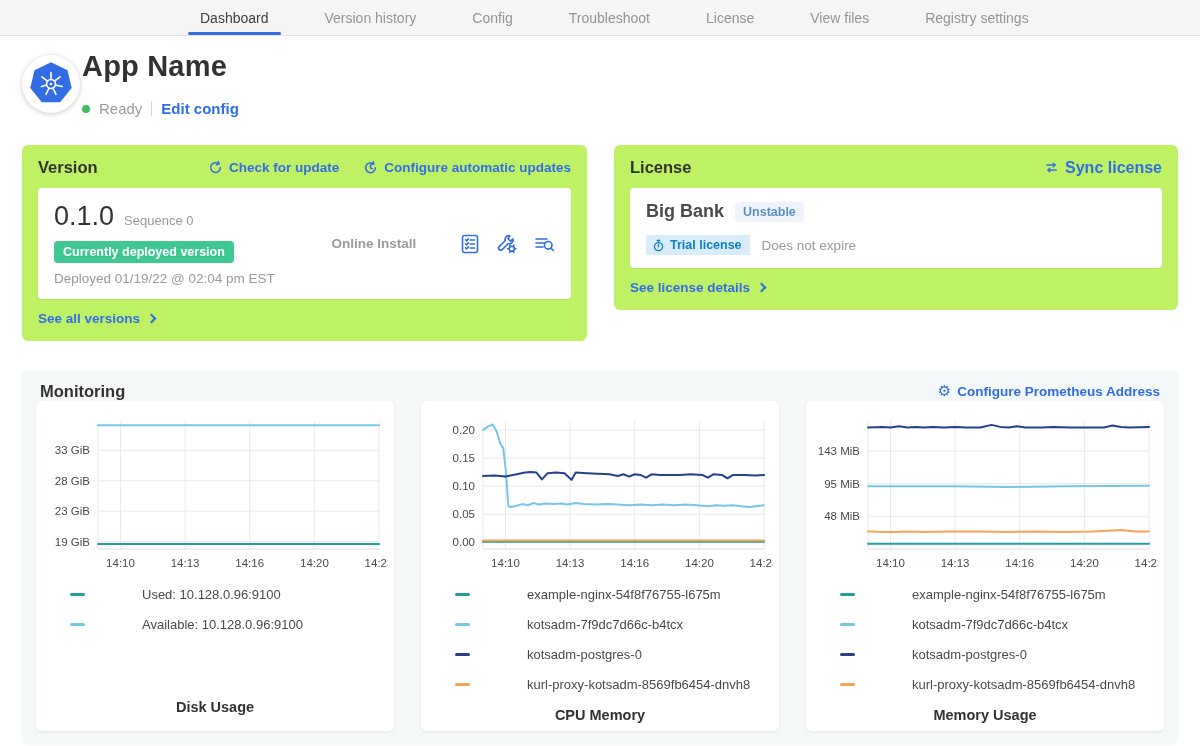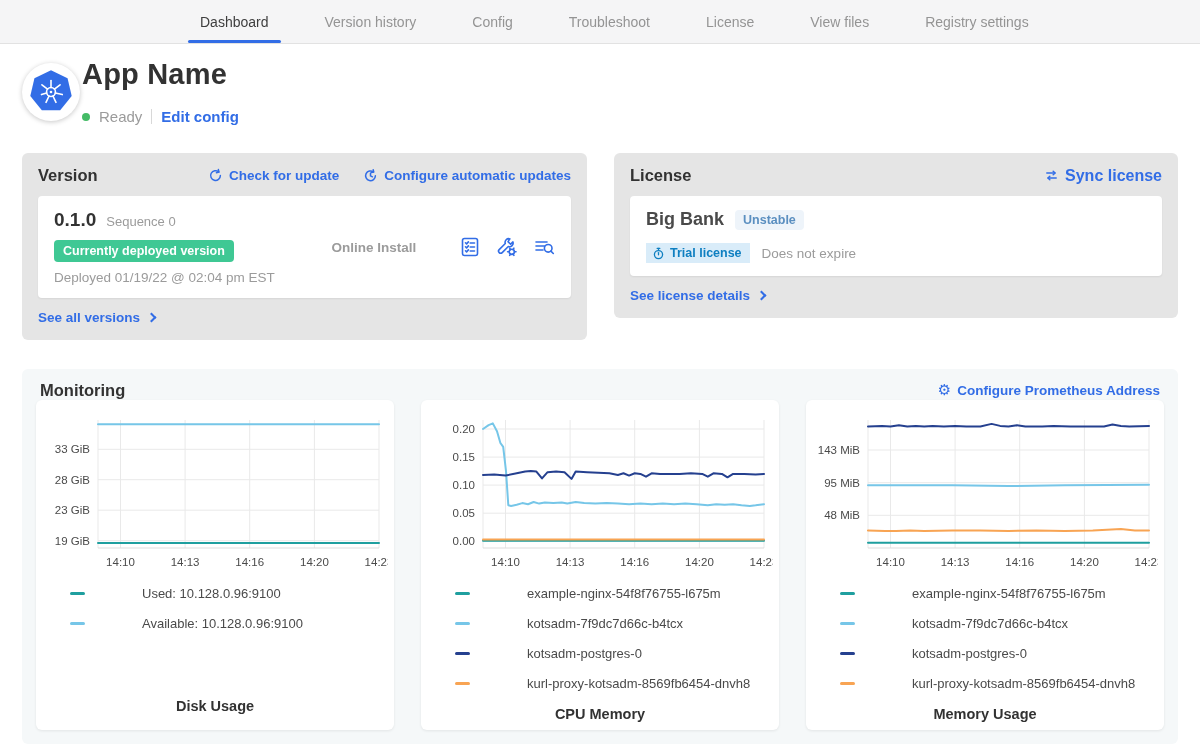--- a/index.html
+++ b/index.html
@@ -1,20 +1,20 @@
 <!DOCTYPE html>
 <html><head>
 <meta charset="utf-8">
 <style>
   * { margin:0; padding:0; box-sizing:border-box; }
   html,body { width:1200px; height:746px; background:#fff; overflow:hidden;
     font-family:"Liberation Sans","DejaVu Sans",sans-serif; color:#323232; }
 
   
-  .topnav { height:44px; background:#f5f5f6; border-bottom:1px solid #e2e2e2;
+  .topnav { height:36px; background:#f5f5f6; border-bottom:1px solid #e2e2e2;
     display:flex; align-items:stretch; padding-left:172px; }
   .tab { font-size:14px; color:#949494; display:flex; align-items:center;
     padding:0 28px; cursor:pointer; position:relative; }
   .tab.active { color:#3e3e3e; }
   .tab.active::after { content:""; position:absolute; left:16px; right:16px;
     bottom:0; height:3px; border-radius:2px; background:#326de6; }
 
   
   .app-header { display:flex; align-items:center; gap:2px; padding:14px 22px 6px; }
   .logo-badge { width:58px; height:58px; border-radius:50%; background:#fff;
@@ -27,37 +27,37 @@
   .status-row { display:flex; align-items:center; gap:9px; margin-top:17px; font-size:15px; }
   .dot { width:8px; height:8px; border-radius:50%; background:#44bb66; }
   .muted { color:#9b9b9b; }
   .vdiv { width:1px; height:15px; background:#d8d8d8; }
   .blue-link { color:#326de6; font-weight:700; cursor:pointer; display:inline-flex;
     align-items:center; gap:6px; }
   .status-row .blue-link { font-size:15px; }
 
   
   .cards { display:flex; gap:27px; padding:22px 22px 0; align-items:flex-start; }
-  .card { background:#e5e5e5; border-radius:6px; padding:13px 16px 14px; }
+  .card { background:#bef264; border-radius:6px; padding:13px 16px 14px; }
   .version-card { width:565px; flex:none; }
   .license-card { flex:1; }
   .card-head { display:flex; justify-content:space-between; align-items:center;
     margin-bottom:11px; }
   .card-title { font-size:16.5px; font-weight:700; }
   .head-links { display:flex; gap:24px; }
   .head-links .blue-link, .see-link { font-size:13.5px; }
   .inner { background:#fff; border-radius:4px; padding:13px 16px;
     box-shadow:0 1px 2px rgba(0,0,0,.07); }
   .icon-svg { stroke:#326de6; fill:none; stroke-width:1.6; stroke-linecap:round;
     stroke-linejoin:round; flex:none; }
 
   .version-inner { display:flex; align-items:center; }
   .ver-left { width:235px; flex:none; }
   .ver-row { display:flex; align-items:baseline; gap:10px; }
-  .ver-num { font-size:19px; font-weight:700; }
+  .ver-num { font-size:27px; font-weight:400; }
   .seq { font-size:13px; color:#9b9b9b; }
   .deployed-badge { display:inline-block; background:#3fc894; color:#fff;
     font-size:12.5px; font-weight:700; padding:4px 9px; border-radius:4px;
     margin:9px 0 8px; }
   .deployed-at { font-size:13.5px; color:#9b9b9b; }
   .install-type { flex:1; text-align:center; font-size:13.5px; font-weight:700;
     color:#9b9b9b; }
   .action-icons { display:flex; gap:15px; align-items:center; }
   .action-icons .icon-svg { cursor:pointer; }
   .see-link { margin-top:12px; }

